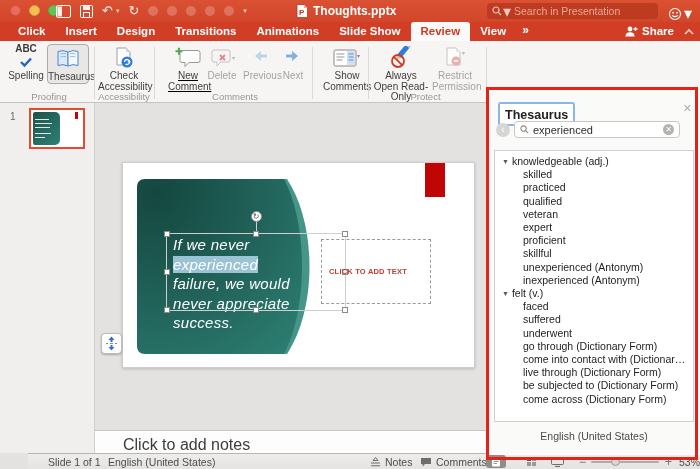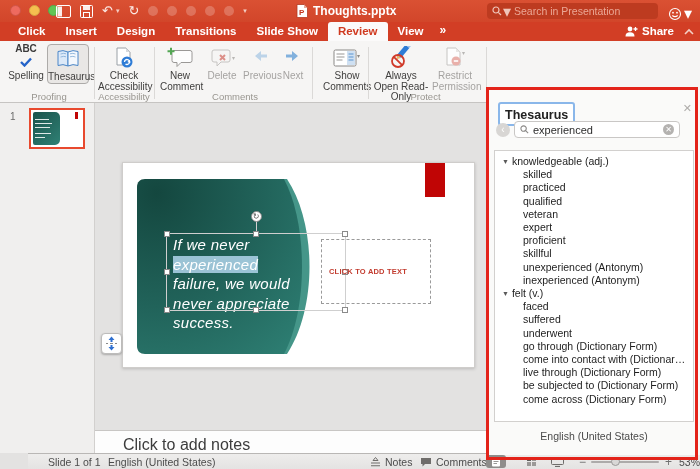--- a/index.html
+++ b/index.html
@@ -185,20 +185,21 @@
     </svg>
     <span class="dd" style="margin-left:0;color:#fff;">▾</span>
   </div>
 </div>
 
 <div class="tabbar">
   <span class="tab">Click</span>
   <span class="tab">Insert</span>
   <span class="tab">Design</span>
   <span class="tab">Transitions</span>
+  <span class="tab">Animations</span>
   <span class="tab">Slide Show</span>
   <span class="tab active">Review</span>
   <span class="tab">View</span>
   <span class="tab-overflow">»</span>
 </div>
 <div class="share">
   <svg width="14" height="11" viewBox="0 0 14 11">
     <circle cx="6" cy="3" r="2.4" fill="#fff"></circle>
     <path d="M1.5,10.5 Q1.5,6.3 6,6.3 Q10.5,6.3 10.5,10.5 Z" fill="#fff"></path>
     <path d="M11.5,1 v4 M9.5,3 h4" stroke="#fff" stroke-width="1.3"></path>
@@ -243,21 +244,21 @@
         <circle cx="13" cy="15" r="5.5" fill="#2e7cd6"></circle>
         <path d="M10.5,15 a2.5,2.5 0 1 1 1,2" fill="none" stroke="#fff" stroke-width="1.3"></path>
         <path d="M15.4,13 l0.4,2 l-2,-0.4" fill="none" stroke="#fff" stroke-width="1.1"></path>
       </svg>
     </div>
     <div class="rlb">Check Accessibility</div>
   </div>
   <div class="rsep" style="left:154px;"></div>
   <div class="rgroup" style="left:98px;width:52px;">Accessibility</div>
 
-  <div class="rbtn" style="left:160px;width:40px;">
+  <div class="rbtn" style="left:168px;width:40px;text-decoration:underline;">
     <div class="ric">
       <svg width="26" height="21" viewBox="0 0 26 21">
         <path d="M7,3.5 h16 a2,2 0 0 1 2,2 v8 a2,2 0 0 1 -2,2 h-9 l-4,4 v-4 h-3 a2,2 0 0 1 -2,-2 v-8 a2,2 0 0 1 2,-2 z" fill="#fdfdfd" stroke="#9a9896" stroke-width="1"></path>
         <path d="M4,0.8 v7 M0.5,4.3 h7" stroke="#53a653" stroke-width="2"></path>
       </svg>
     </div>
     <div class="rlb">New Comment</div>
   </div>
   <div class="rbtn disabled" style="left:204px;width:36px;">
     <div class="ric">

